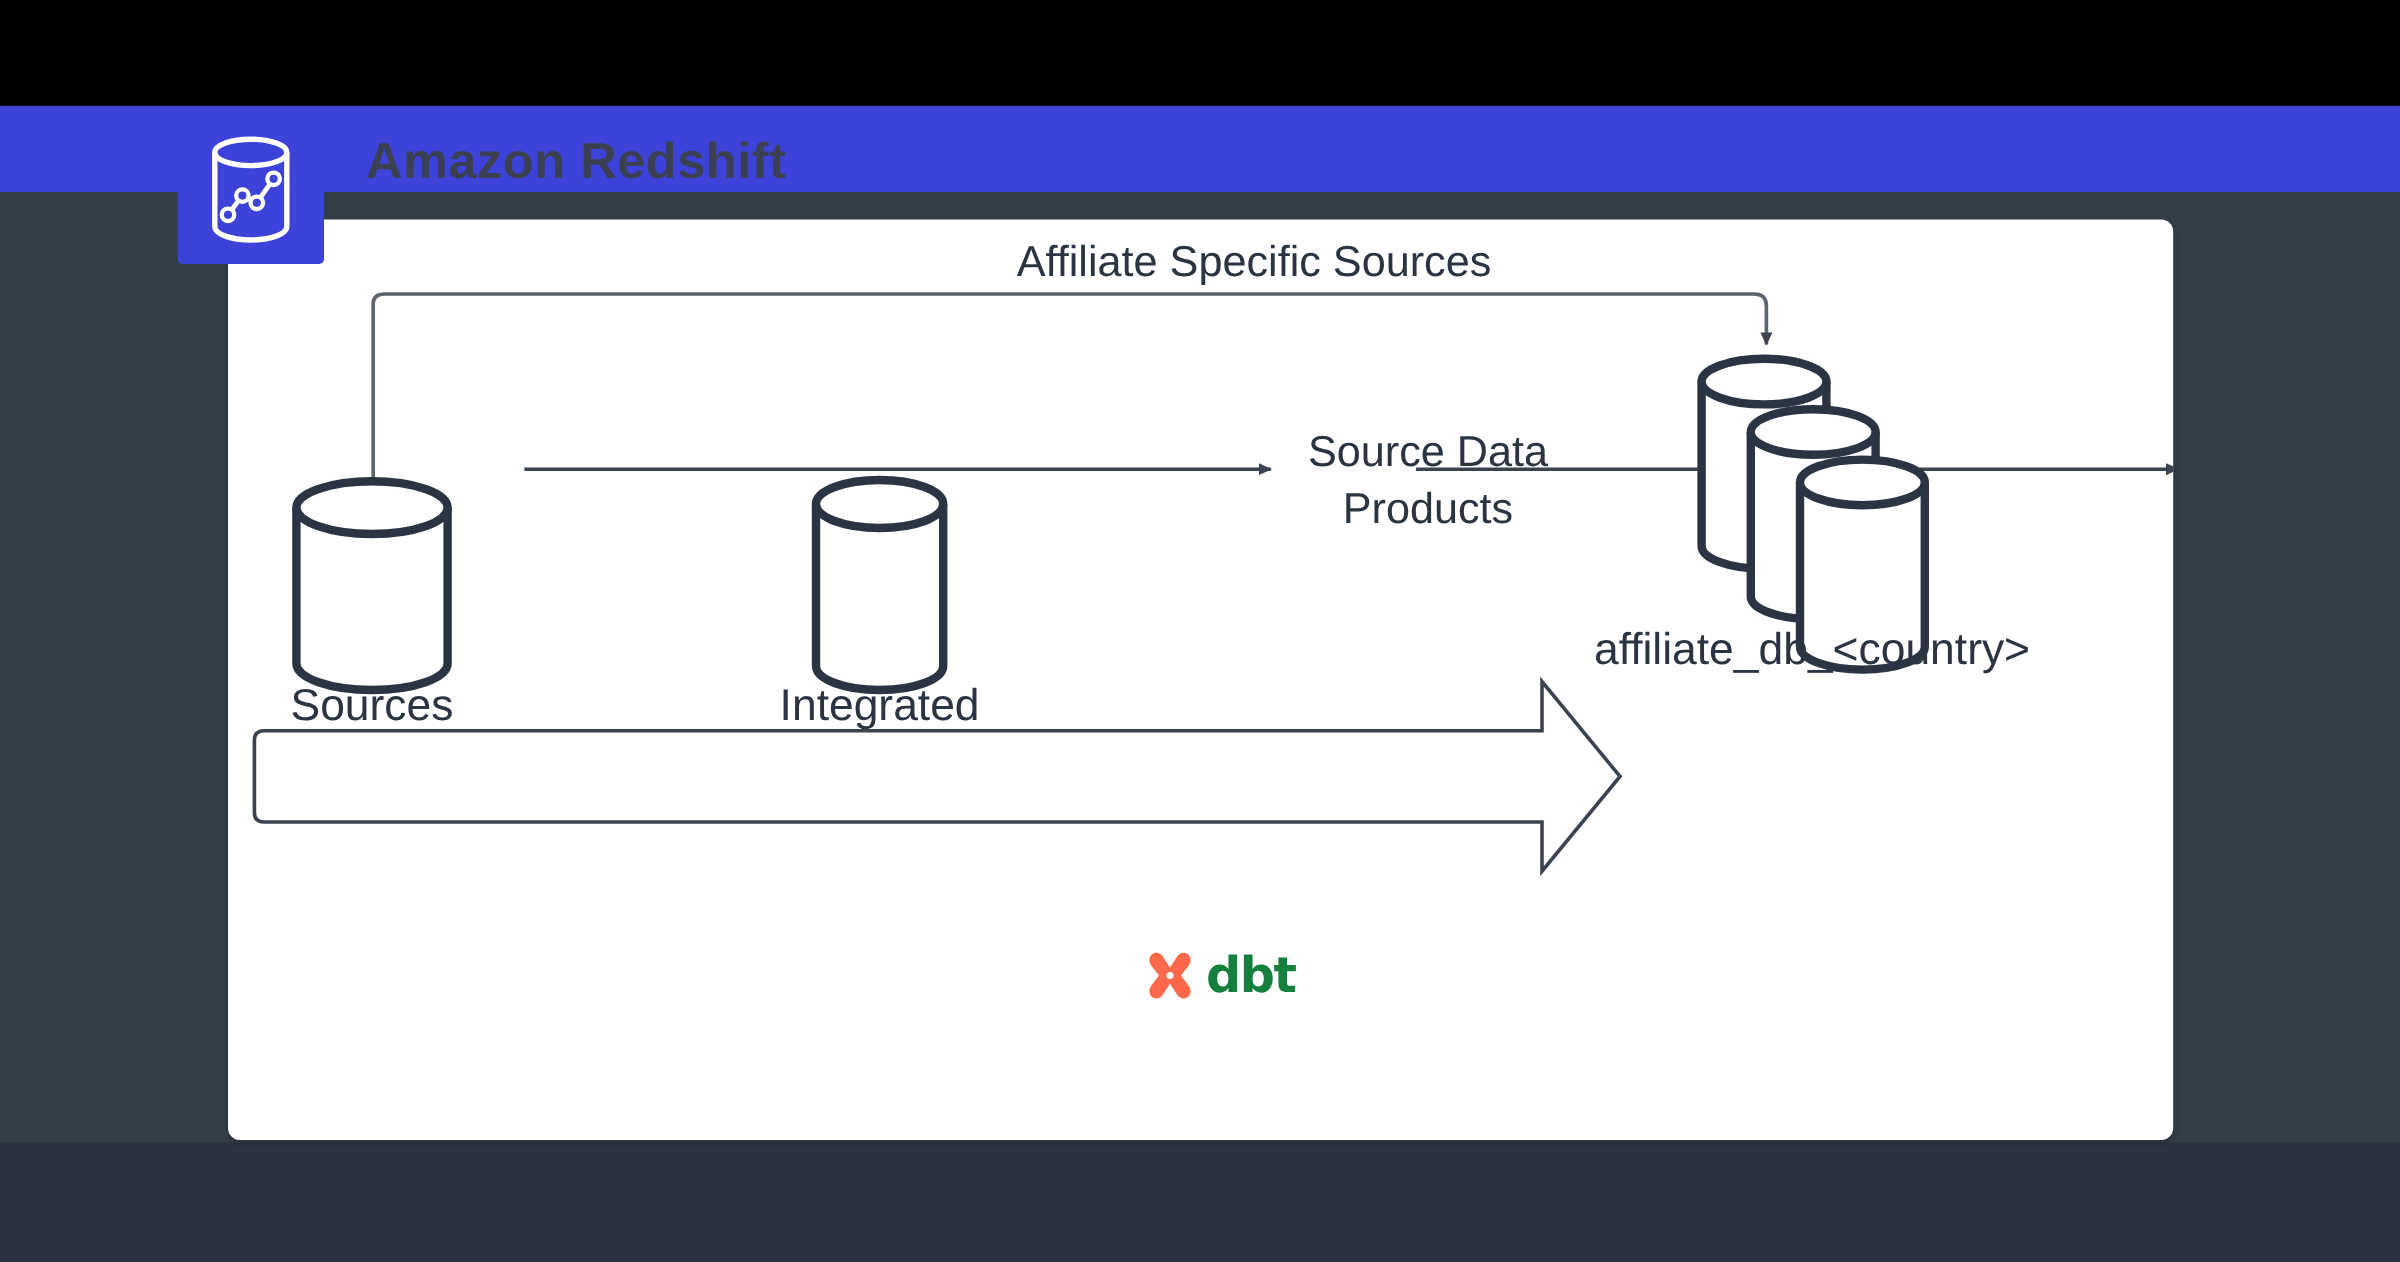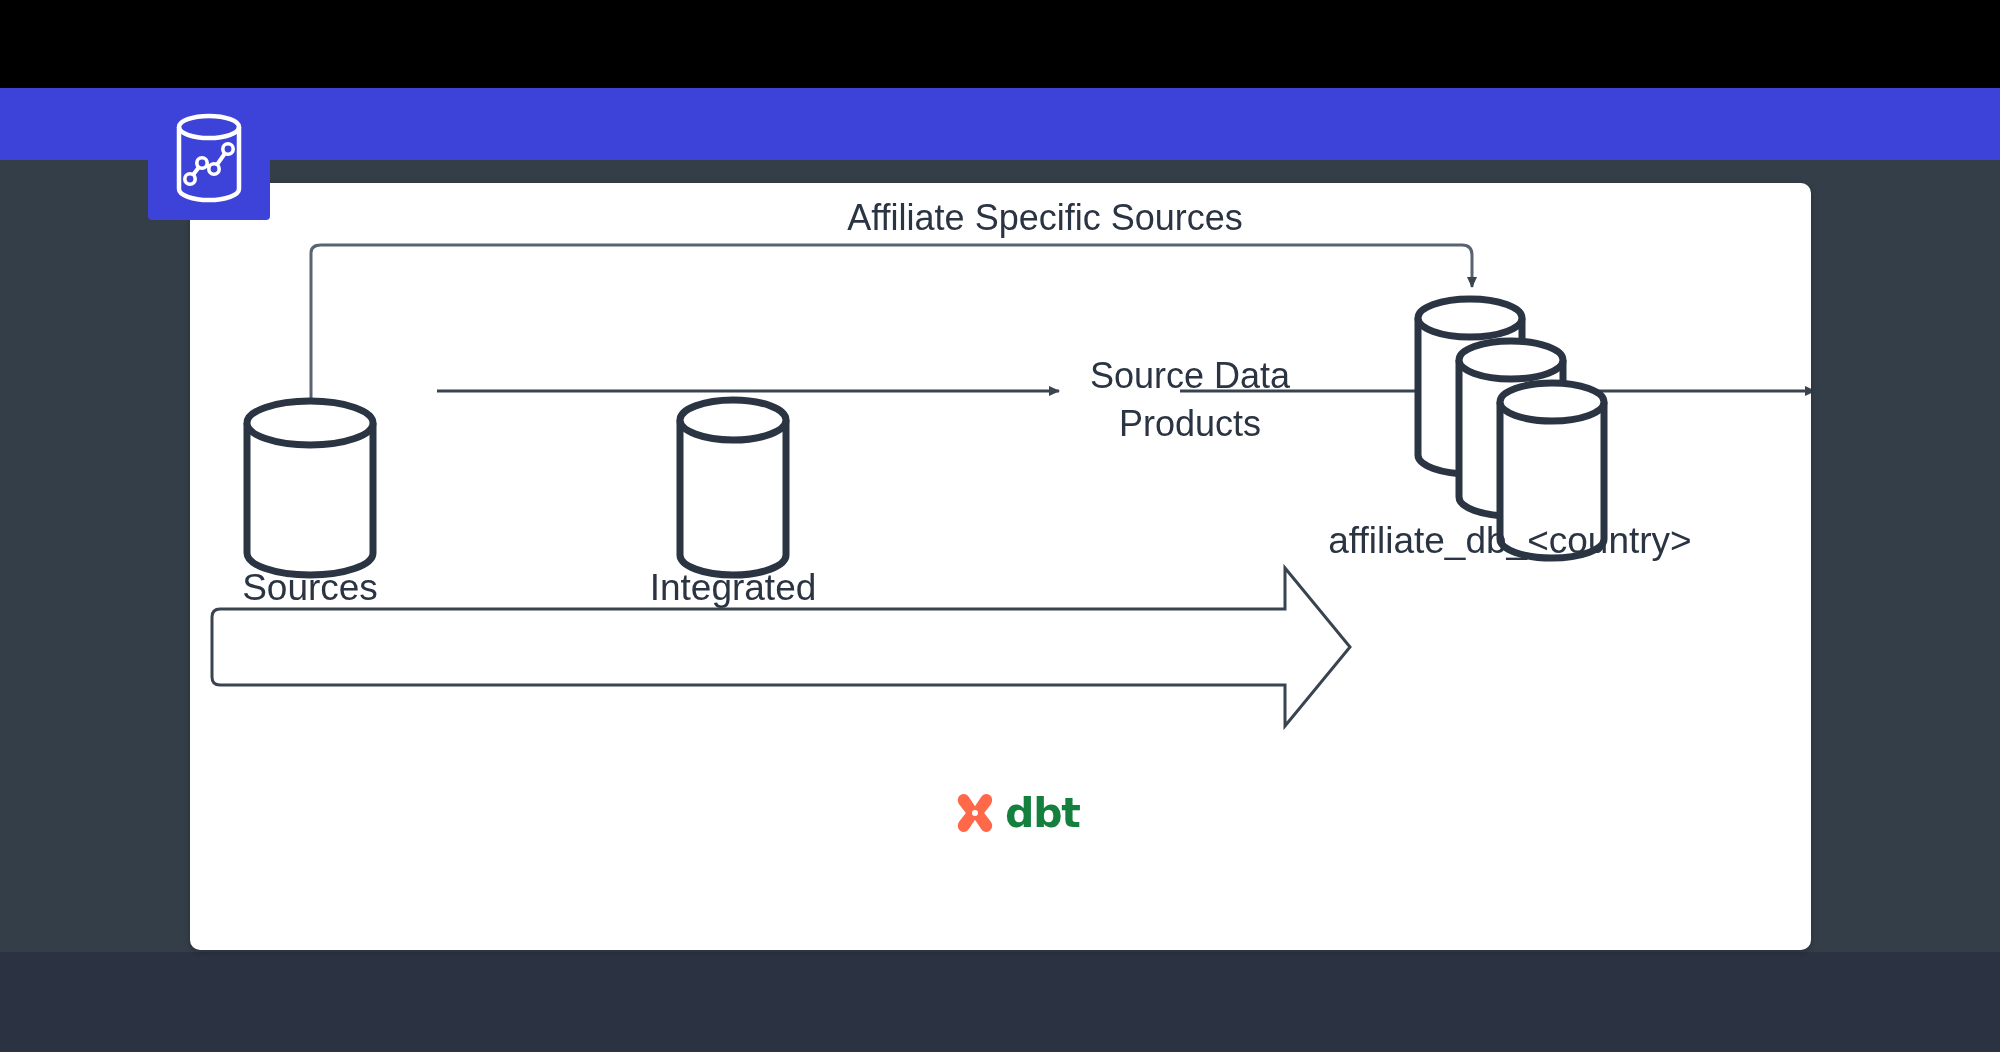--- a/index.html
+++ b/index.html
@@ -131,20 +131,21 @@
 <body>
 
 <div id="stage">
 
   <div class="bg-slate"></div>
   <div class="bg-navy-bottom"></div>
   <div class="bg-blue-band"></div>
   <div class="bg-blue-band2"></div>
   <div class="bg-black-top"></div>
 
+  <div class="slide-title">Amazon Redshift</div>
 
   <div class="card"></div>
 
   <div class="icon-tile">
     <svg width="86" height="94" viewBox="0 0 86 94">
       <ellipse cx="43" cy="16" rx="30" ry="11" fill="none" stroke="#ffffff" stroke-width="4.5"></ellipse>
       <path d="M13 16 L13 78 A30 11 0 0 0 73 78 L73 16" fill="none" stroke="#ffffff" stroke-width="4.5"></path>
       <polyline points="24,68 36,52 48,58 62,38" fill="none" stroke="#ffffff" stroke-width="4"></polyline>
       <circle cx="24" cy="68" r="5.2" fill="#3D43D8" stroke="#ffffff" stroke-width="3.6"></circle>
       <circle cx="36" cy="52" r="5.2" fill="#3D43D8" stroke="#ffffff" stroke-width="3.6"></circle>

